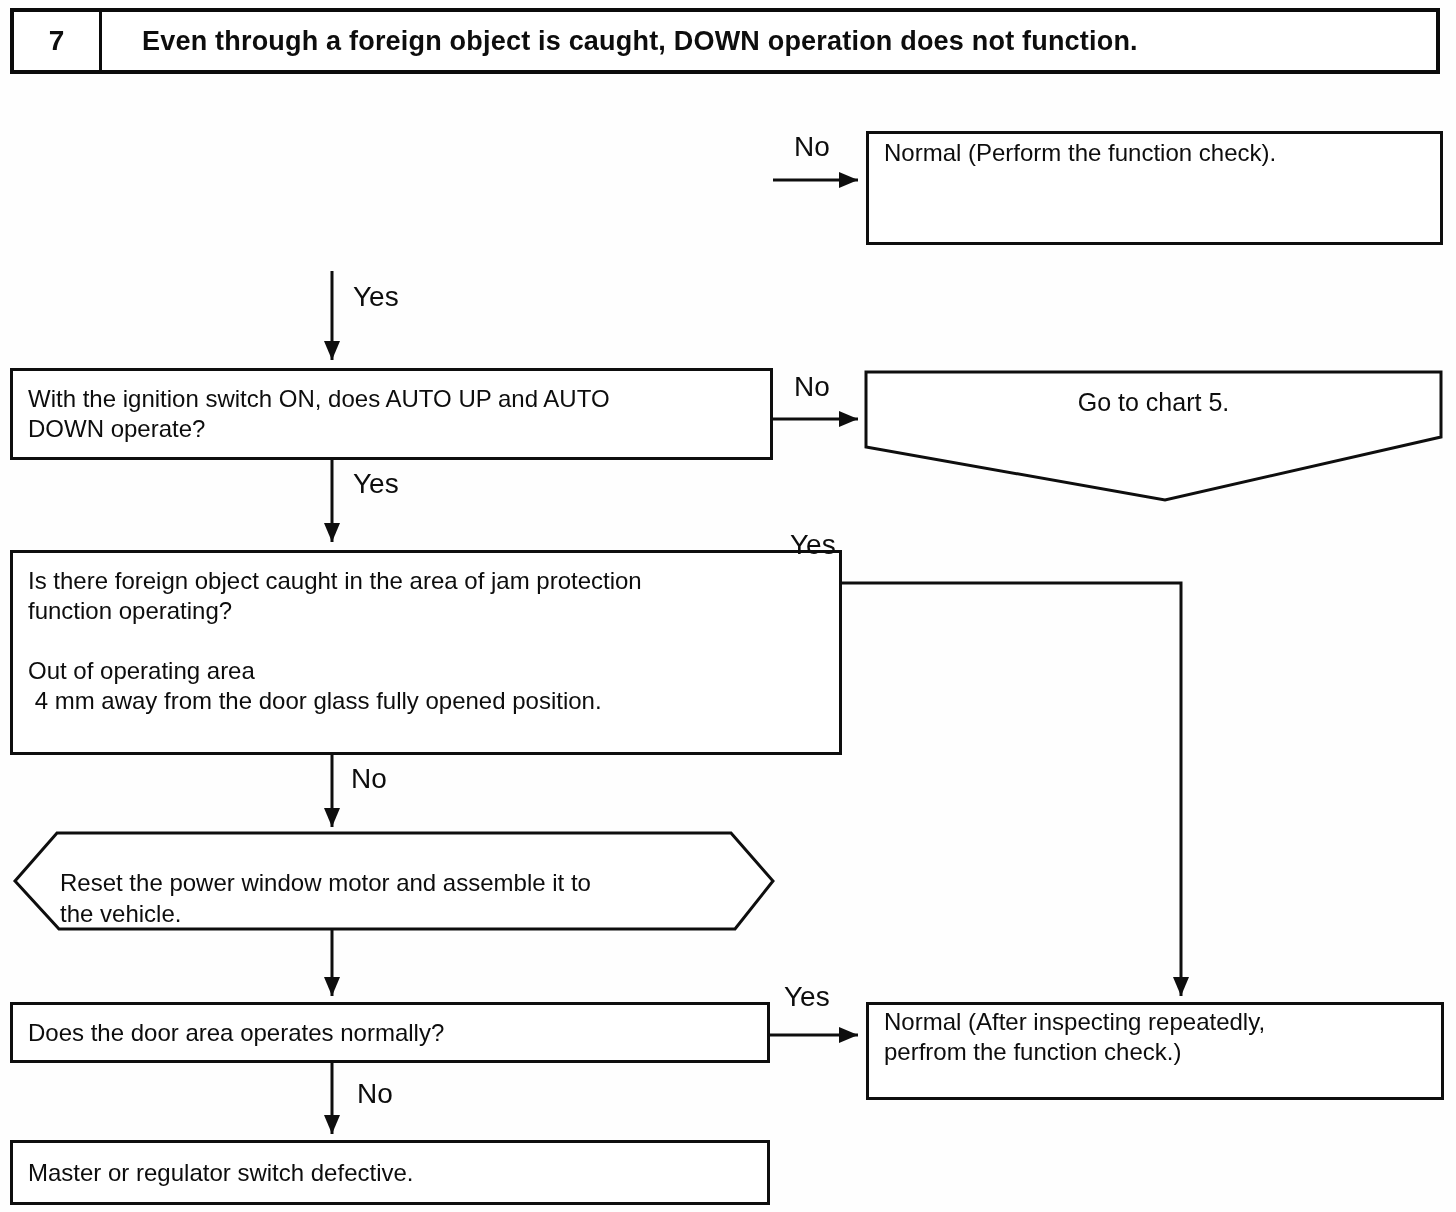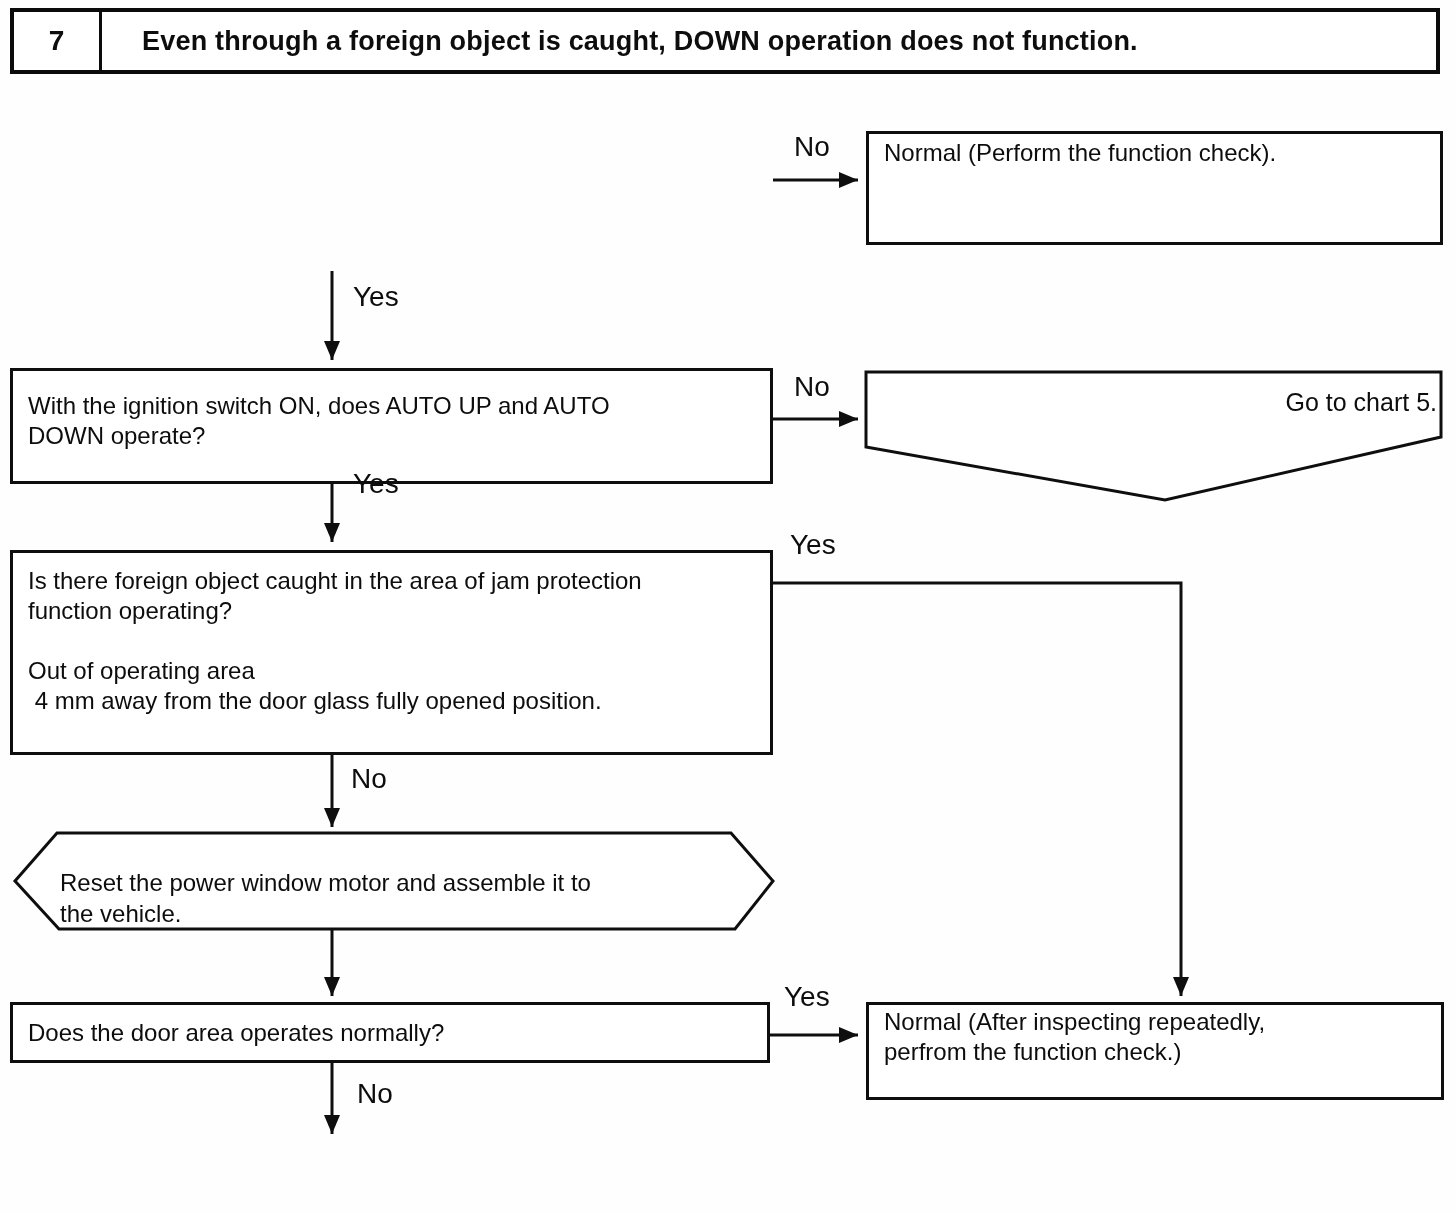--- a/index.html
+++ b/index.html
@@ -52,27 +52,27 @@
   }
 
   .shape-label {
     position: absolute; z-index: 3;
     font-size: 24px; line-height: 31px;
     white-space: pre-wrap;
   }
 
   .q1 { left: 10px; top: 130px; width: 763px; height: 141px; padding: 9px 12px 0 15px; }
   .n1 { left: 866px; top: 131px; width: 577px; height: 114px; padding: 4px 12px 0 15px; }
-  .q2 { left: 10px; top: 368px; width: 763px; height: 116px;  padding: 20px 12px 0 15px; }
-  .q3 { left: 10px; top: 550px; width: 763px; height: 205px; padding: 13px 28px 0 15px; }
+  .q2 { left: 10px; top: 368px; width: 763px; height: 92px;  padding: 13px 12px 0 15px; }
+  .q3 { left: 10px; top: 550px; width: 832px; height: 205px; padding: 13px 28px 0 15px; }
   .q4 { left: 10px; top: 1002px; width: 760px; height: 61px; padding: 13px 12px 0 15px; }
   .n2 { left: 866px; top: 1002px; width: 578px; height: 98px; padding: 2px 12px 0 15px; }
   .q5 { left: 10px; top: 1140px; width: 760px; height: 65px; padding: 15px 12px 0 15px; }
 
-  .goto-label { left: 870px; top: 387px; width: 567px; text-align: right; font-size: 25px; }
+  .goto-label { left: 870px; top: 387px; width: 567px; text-align: center; font-size: 25px; }
   .hex-label  { left: 60px;  top: 847px; width: 660px; margin-top: 20px; }
 
   .lbl-q1-no  { left: 794px; top: 133px; }
   .lbl-q1-yes { left: 353px; top: 283px; }
   .lbl-q2-no  { left: 794px; top: 373px; }
   .lbl-q2-yes { left: 353px; top: 470px; }
   .lbl-q3-yes { left: 790px; top: 531px; }
   .lbl-q3-no  { left: 351px; top: 765px; }
   .lbl-q4-yes { left: 784px; top: 983px; }
   .lbl-q4-no  { left: 357px; top: 1080px; }
@@ -119,20 +119,21 @@
 function operating?
 
 Out of operating area
  4 mm away from the door glass fully opened position.</div>
 
   <div class="box q4">Does the door area operates normally?</div>
 
   <div class="box n2">Normal (After inspecting repeatedly,
 perfrom the function check.)</div>
 
+  <div class="box q5">Master or regulator switch defective.</div>
 
   <div class="shape-label goto-label">Go to chart 5.</div>
 
   <div class="shape-label hex-label">Reset the power window motor and assemble it to
 the vehicle.</div>
 
   <div class="edge-label lbl-q1-no">No</div>
   <div class="edge-label lbl-q1-yes">Yes</div>
   <div class="edge-label lbl-q2-no">No</div>
   <div class="edge-label lbl-q2-yes">Yes</div>

